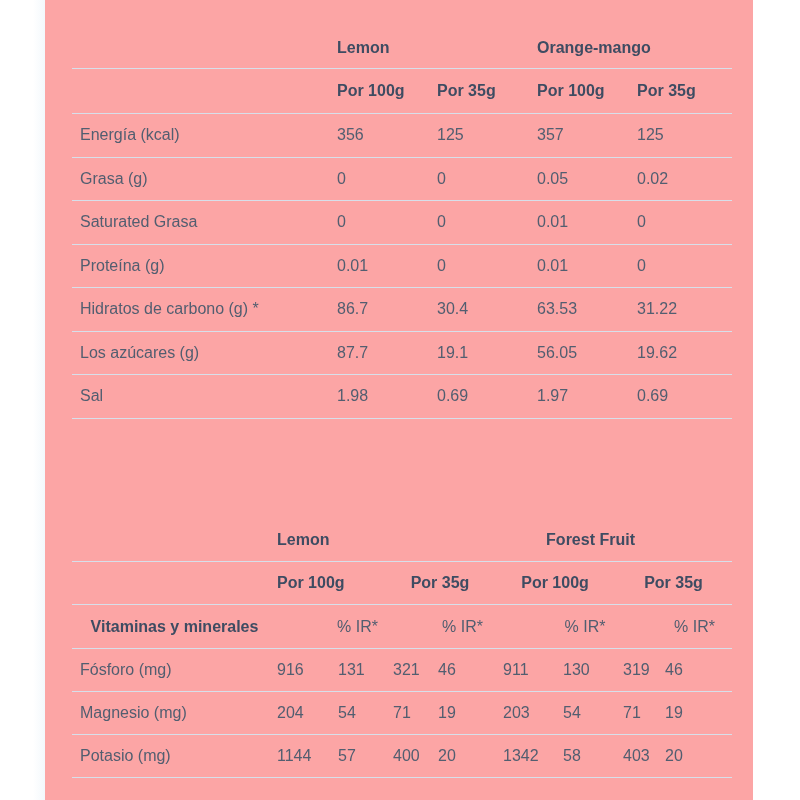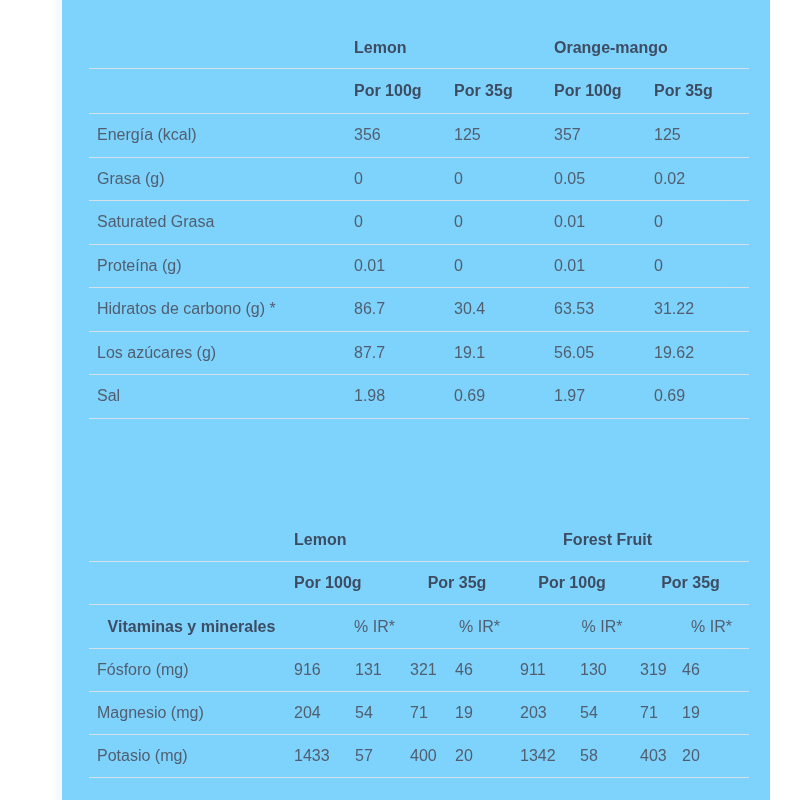--- a/index.html
+++ b/index.html
@@ -2,22 +2,22 @@
 <html><head>
 <meta charset="utf-8">
 <style>
   html,body{margin:0;padding:0;}
   body{
     width:800px;height:800px;background:#ffffff;overflow:hidden;
     font-family:"Liberation Sans","DejaVu Sans",sans-serif;
     -webkit-font-smoothing:antialiased;
   }
   .panel{
-    position:absolute;left:62px;top:0;width:708px;height:800px;
-    background:#7dd3fc;
+    position:absolute;left:45px;top:0;width:708px;height:800px;
+    background:#fca5a5;
   }
   .panel::before{ 
     content:"";position:absolute;left:-12px;top:0;width:12px;height:100%;
     background:linear-gradient(90deg,#ffffff,#f3f8fc);
   }
   table{
     position:absolute;left:27px;border-collapse:collapse;table-layout:fixed;
     width:660px;
   }
   .t1{top:27px;}
@@ -170,21 +170,21 @@
       <td>54</td>
       <td>71</td>
       <td>19</td>
       <td>203</td>
       <td>54</td>
       <td>71</td>
       <td>19</td>
     </tr>
     <tr class="rd">
       <td>Potasio (mg)</td>
-      <td>1433</td>
+      <td>1144</td>
       <td>57</td>
       <td>400</td>
       <td>20</td>
       <td>1342</td>
       <td>58</td>
       <td>403</td>
       <td>20</td>
     </tr>
   </tbody>
     </table>

